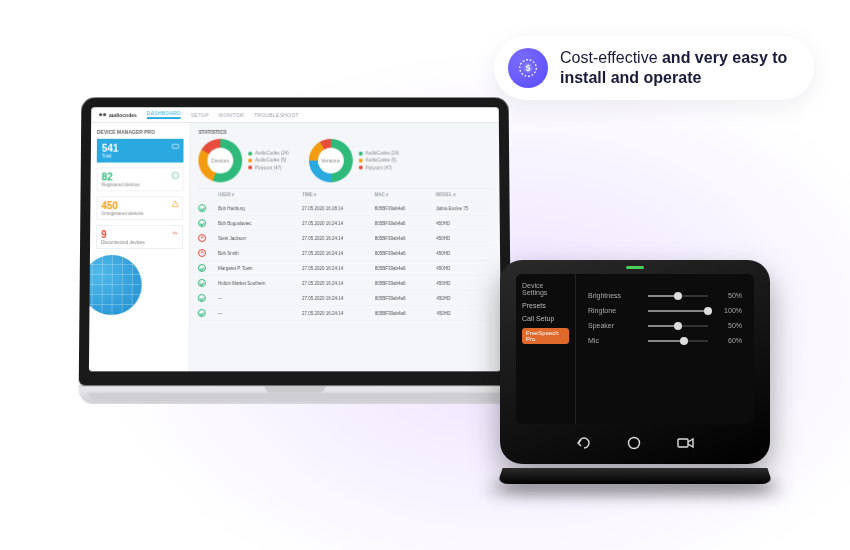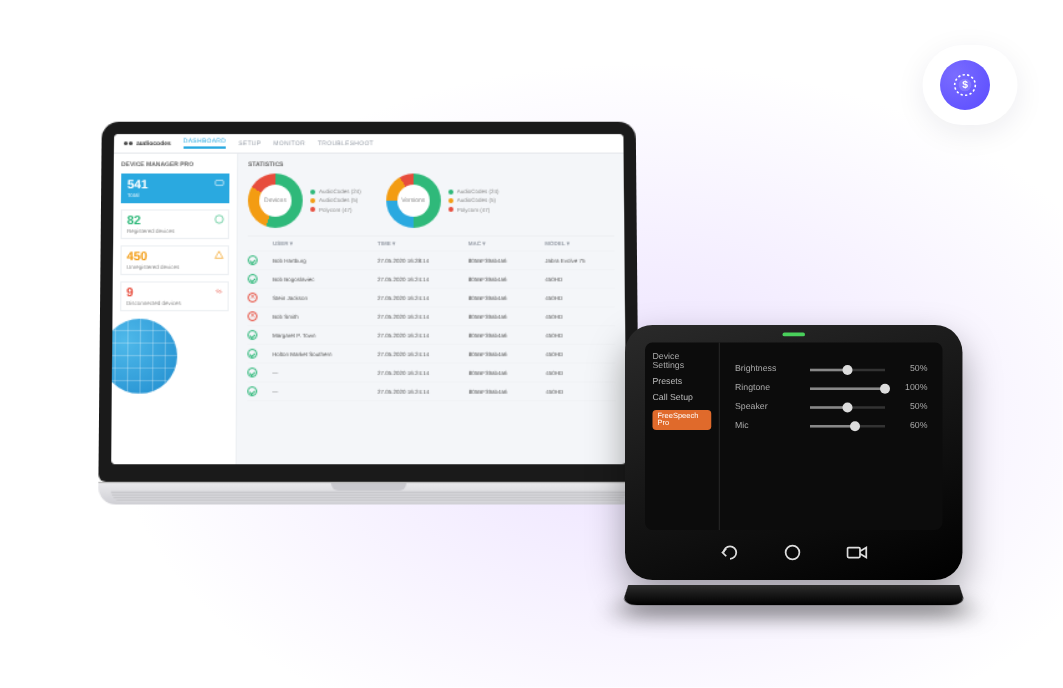--- a/index.html
+++ b/index.html
@@ -166,20 +166,23 @@
 <body>
 
 <div class="callout">
   <div class="ico">
     <svg width="22" height="22" viewBox="0 0 24 24">
         <circle cx="12" cy="12" r="9" fill="none" stroke="#fff" stroke-width="1.4" stroke-dasharray="2 2"></circle>
         <circle cx="12" cy="12" r="5.5" fill="#fff" opacity=".15"></circle>
         <text x="12" y="15" text-anchor="middle" font-size="9" fill="#fff" font-weight="700">$</text>
       </svg>
   </div>
+  <div>
+    <span>Cost-effective </span><span class="bold">and very easy to install and operate</span>
+  </div>
 </div>
 
 <div class="laptop">
   <div class="laptop-screen-frame">
     <div class="laptop-screen">
 
       <div class="app-topbar">
         <div class="brand">
           <span class="dots">
               <span></span>

